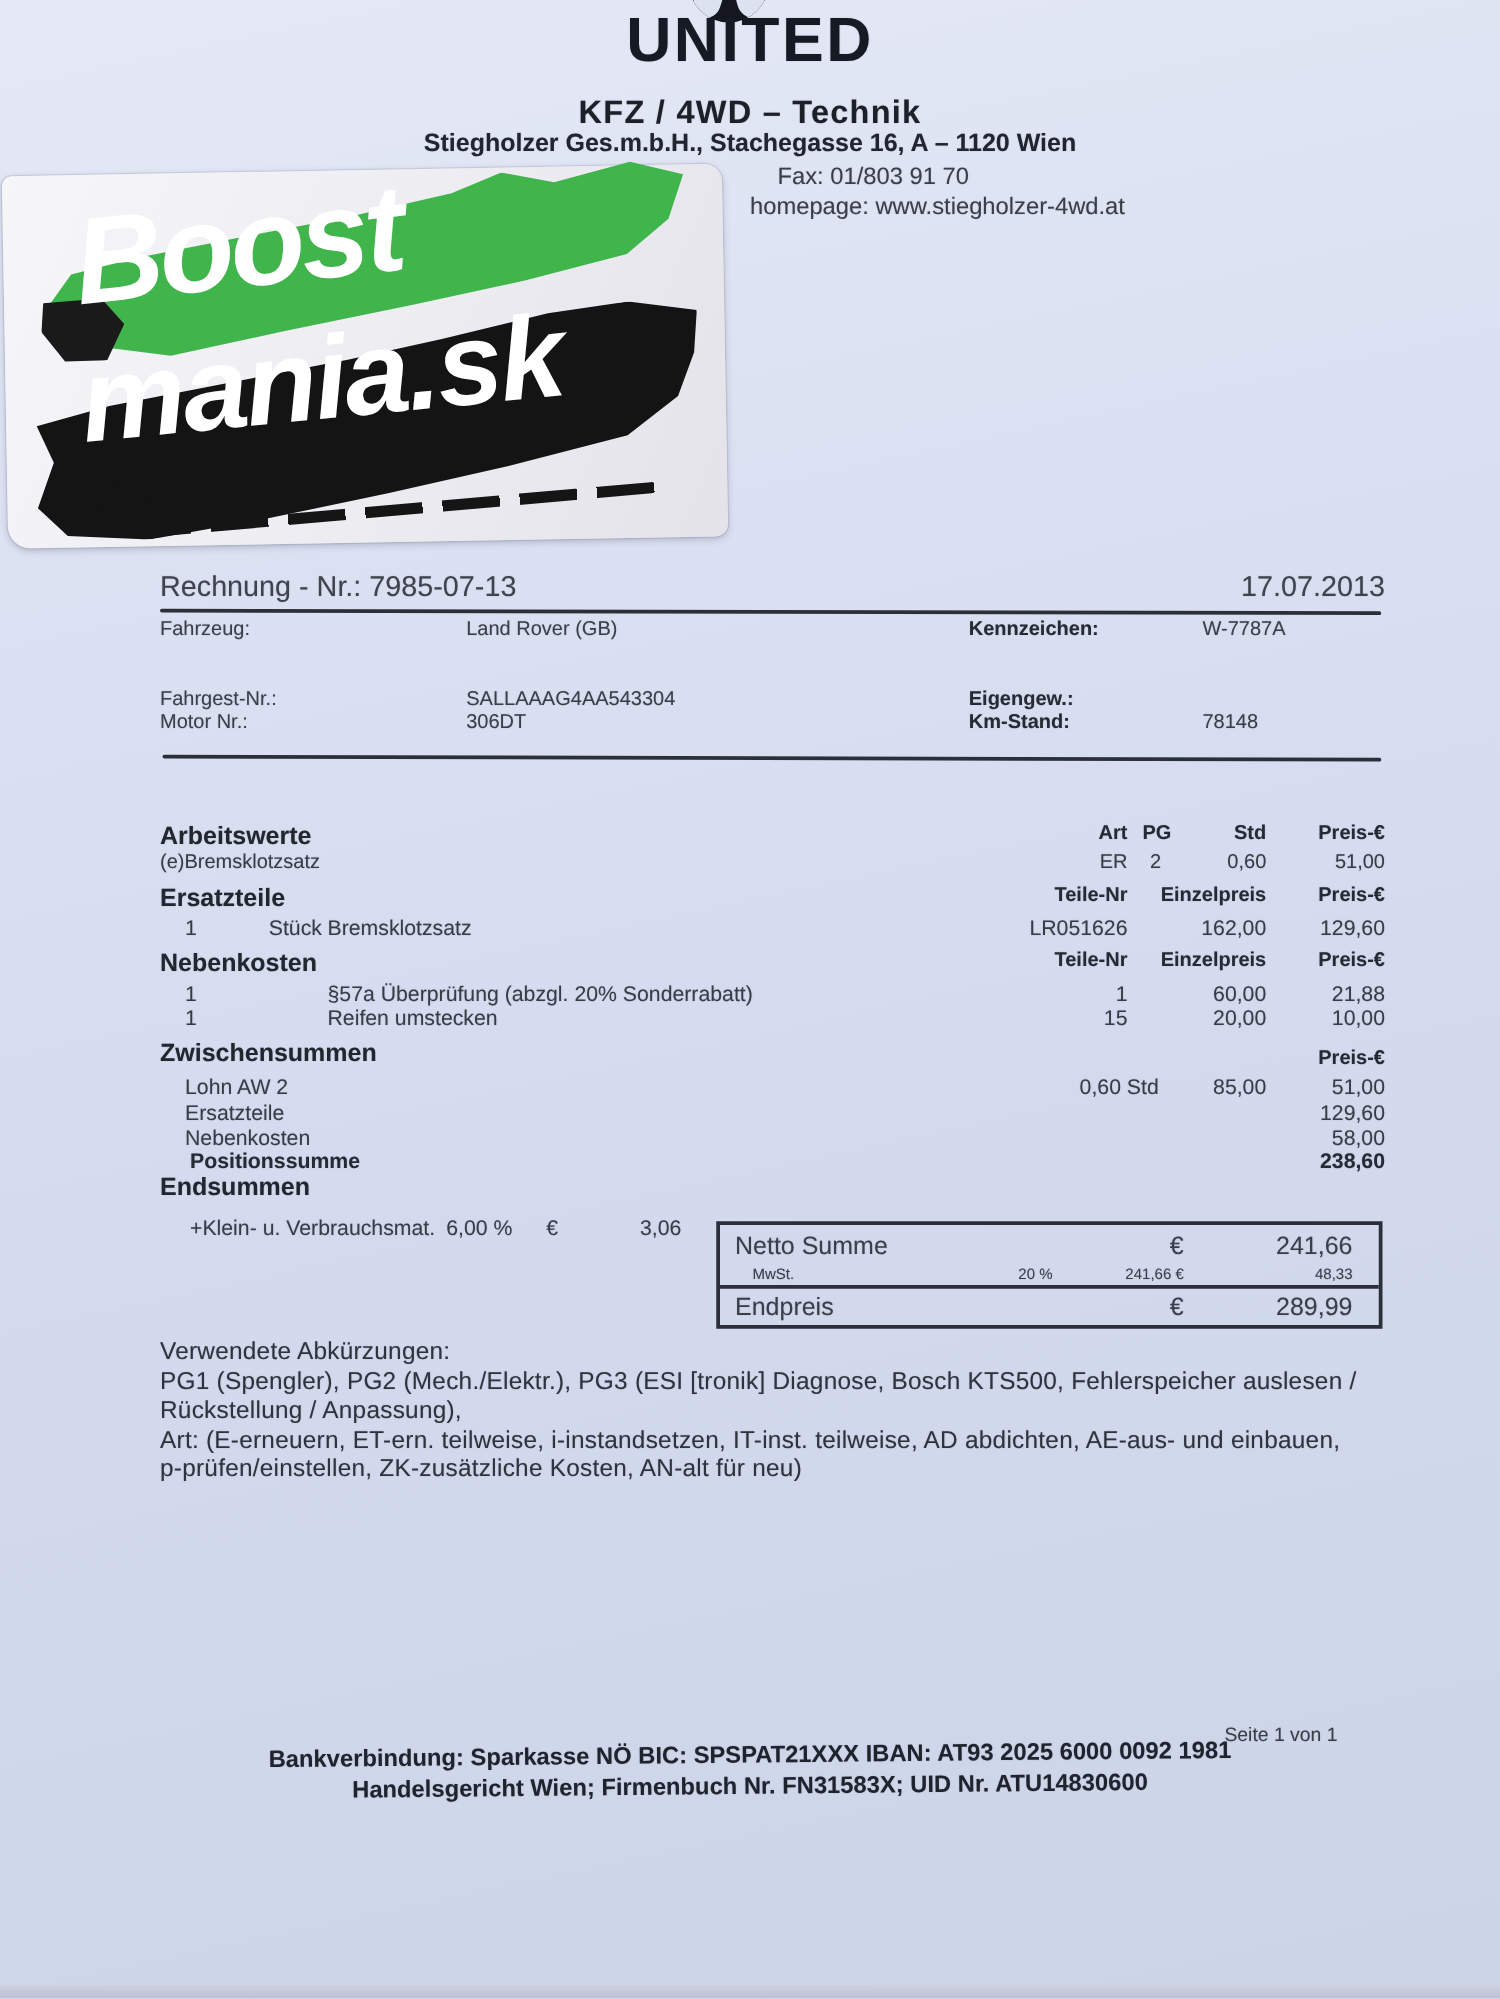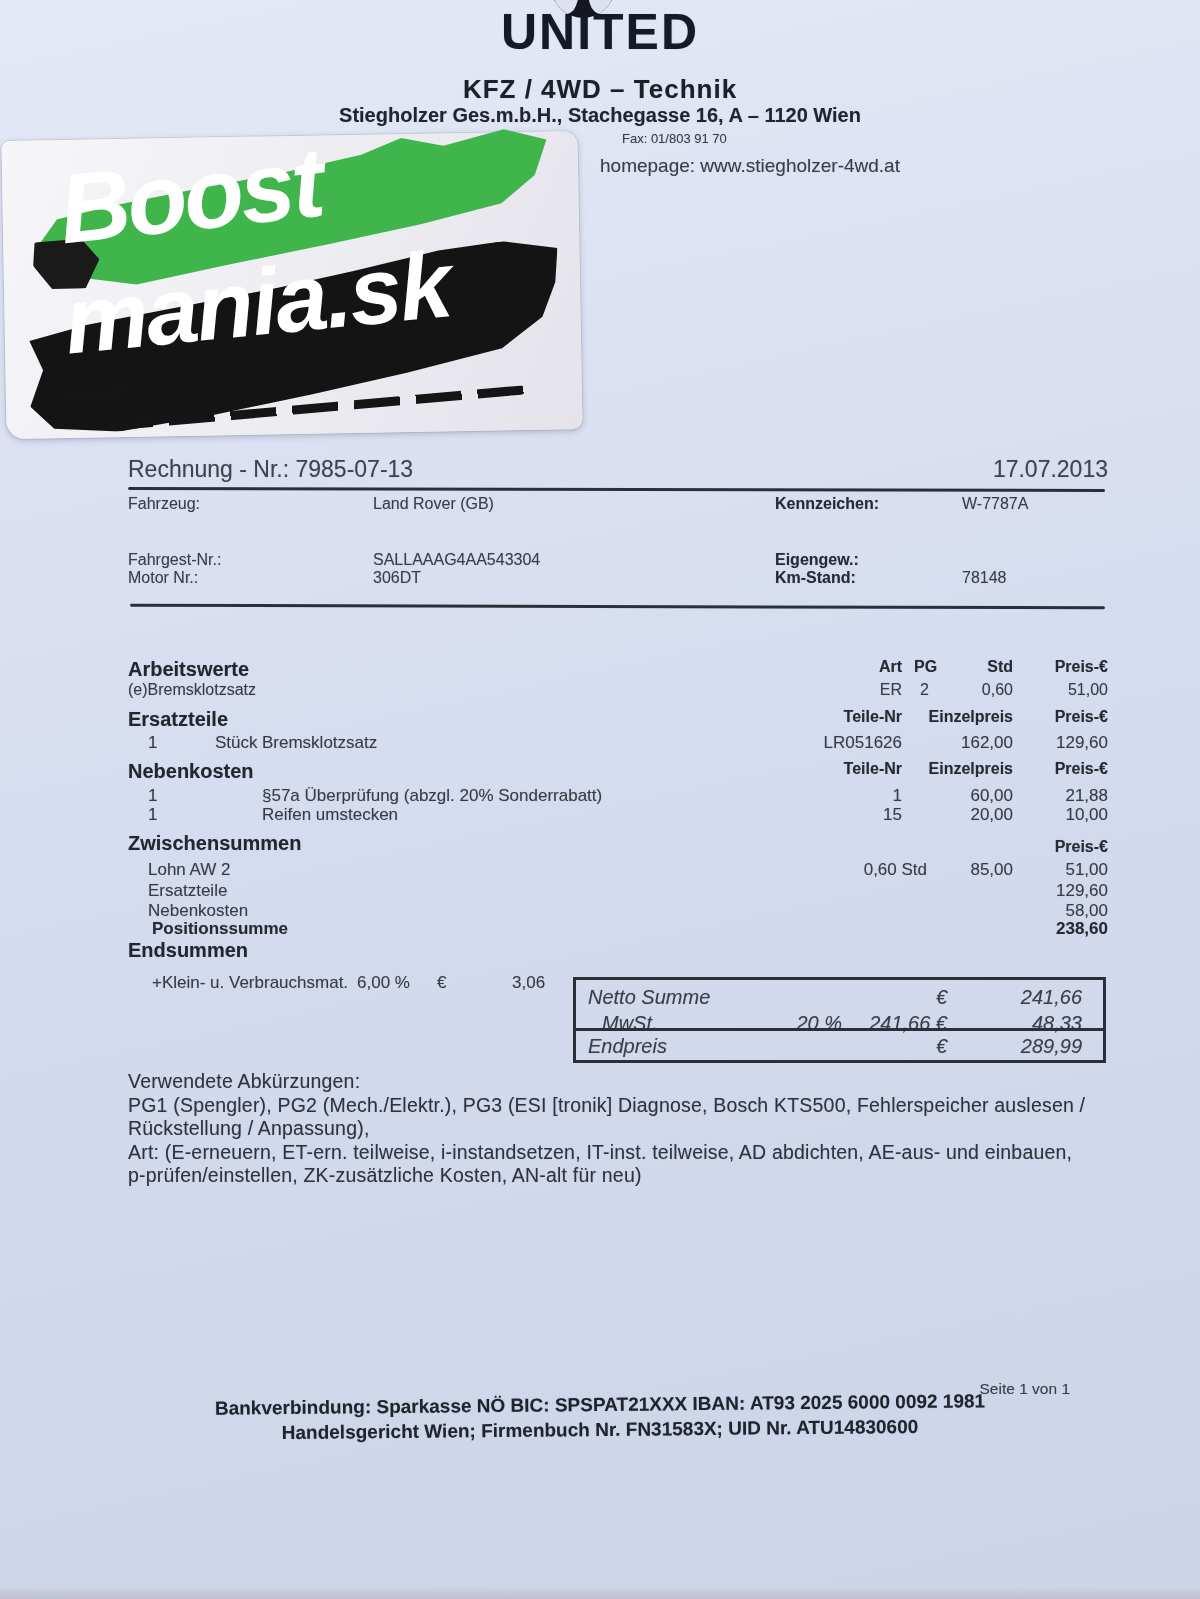--- a/index.html
+++ b/index.html
@@ -17,21 +17,21 @@
   .center{left:0;width:1200px;text-align:center;}
   
   .globe{position:absolute;top:-46px;left:551px;width:64px;height:64px;border-radius:50%;
     background:#14171f;overflow:hidden;}
   .globe i{position:absolute;background:#dde2f0;}
   .globe .land1{left:4px;top:34px;width:22px;height:26px;border-radius:60% 40% 50% 50%;transform:rotate(18deg);}
   .globe .land2{left:38px;top:30px;width:22px;height:30px;border-radius:40% 60% 50% 50%;transform:rotate(-14deg);}
   .brand{top:3px;font-size:50px;font-weight:bold;letter-spacing:2px;color:#161a24;}
   .tagline{top:74px;font-size:26px;font-weight:bold;letter-spacing:1px;color:#1d2029;}
   .address{top:104px;font-size:20px;font-weight:bold;color:#22252f;}
-  .fax{top:131px;left:622px;font-size:13px;}
+  .fax{top:131px;left:622px;font-size:19px;}
   .homepage{top:155px;left:600px;font-size:19px;}
   
   .sticker{position:absolute;left:4px;top:136px;width:576px;height:298px;
     background:linear-gradient(115deg,#f6f5f8 0%,#edecf1 55%,#e4e3ea 100%);
     transform:rotate(-1deg);border-radius:8px 14px 10px 18px;
     box-shadow:0 2px 6px rgba(70,75,100,.30),0 0 0 1px rgba(120,125,150,.18);
     text-shadow:none;}
   .splash-green{position:absolute;left:34px;top:14px;width:516px;height:122px;background:#3fb54b;
     transform:rotate(-5.2deg);
     clip-path:polygon(0 55%,4% 36%,14% 30%,30% 24%,48% 18%,64% 10%,72% 0,80% 10%,92% 2%,100% 14%,97% 42%,90% 62%,74% 72%,56% 80%,36% 88%,18% 96%,6% 84%);}
@@ -67,24 +67,24 @@
   .l152{position:absolute;left:152px;} .l215{position:absolute;left:215px;}
   .l262{position:absolute;left:262px;}
   .r1{position:absolute;right:298px;}  
   .r1b{position:absolute;right:273px;} 
   .r2{position:absolute;right:187px;}  
   .r3{position:absolute;right:92px;}   
   .pgh{position:absolute;left:914px;}
   .pgv{position:absolute;left:920px;}
   
   .tbox{position:absolute;left:573px;top:977px;width:533px;height:86px;
-    border:3px solid #2b2f39;box-sizing:border-box;font-style:italic;}
+    border:3px solid #2b2f39;box-sizing:border-box;}
   .tbox .row{position:absolute;left:0;width:100%;height:26px;}
   .t-netto{top:6px;font-size:20px;}
-  .t-mwst{top:32px;font-size:20px;}
+  .t-mwst{top:32px;font-size:12px;}
   .t-div{position:absolute;top:48px;left:0;width:100%;height:2.5px;background:#2b2f39;}
   .t-end{top:55px;font-size:20px;}
   .bl12{position:absolute;left:12px;} .bl26{position:absolute;left:26px;}
   .br21{position:absolute;right:21px;} .br156{position:absolute;right:156px;}
   .br261{position:absolute;right:261px;}
   
   .abbr{position:absolute;left:128px;width:1000px;font-size:19.5px;color:#2f333d;letter-spacing:.2px;}
   
   .seite{top:1380px;right:130px;font-size:15.5px;}
   .bank{top:1394px;font-size:19px;font-weight:bold;color:#1f232d;transform:rotate(-0.55deg);}

